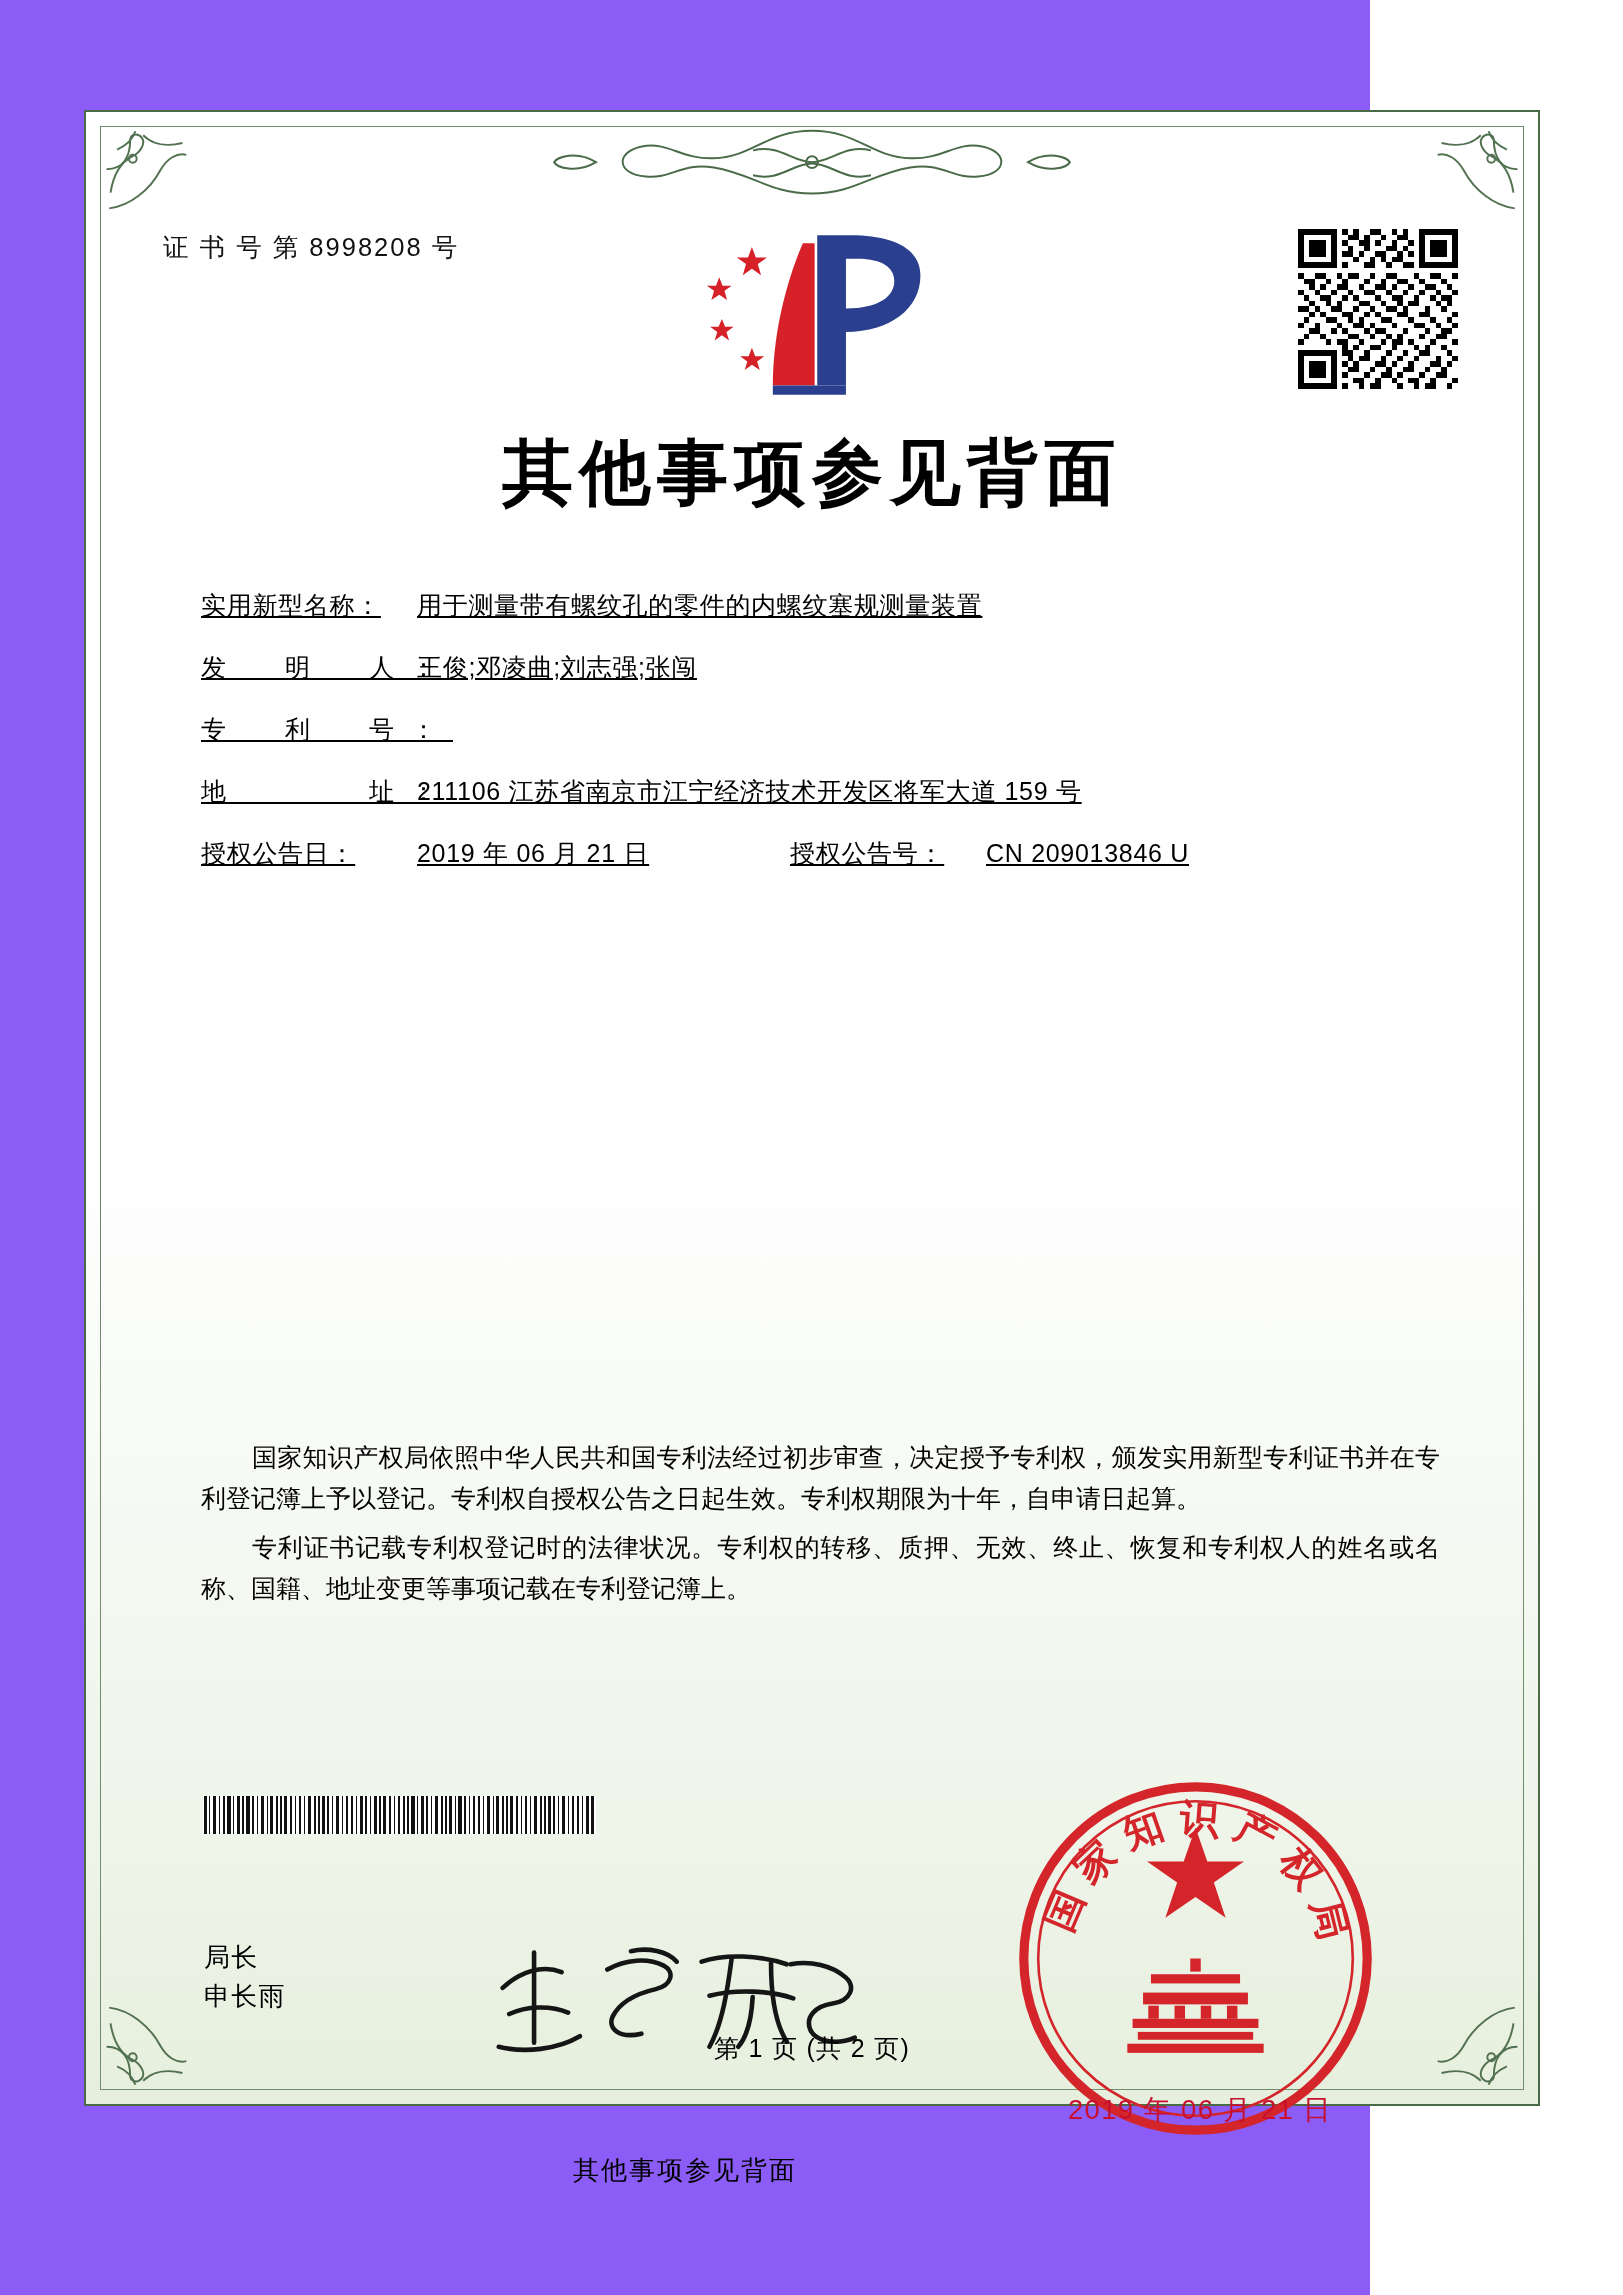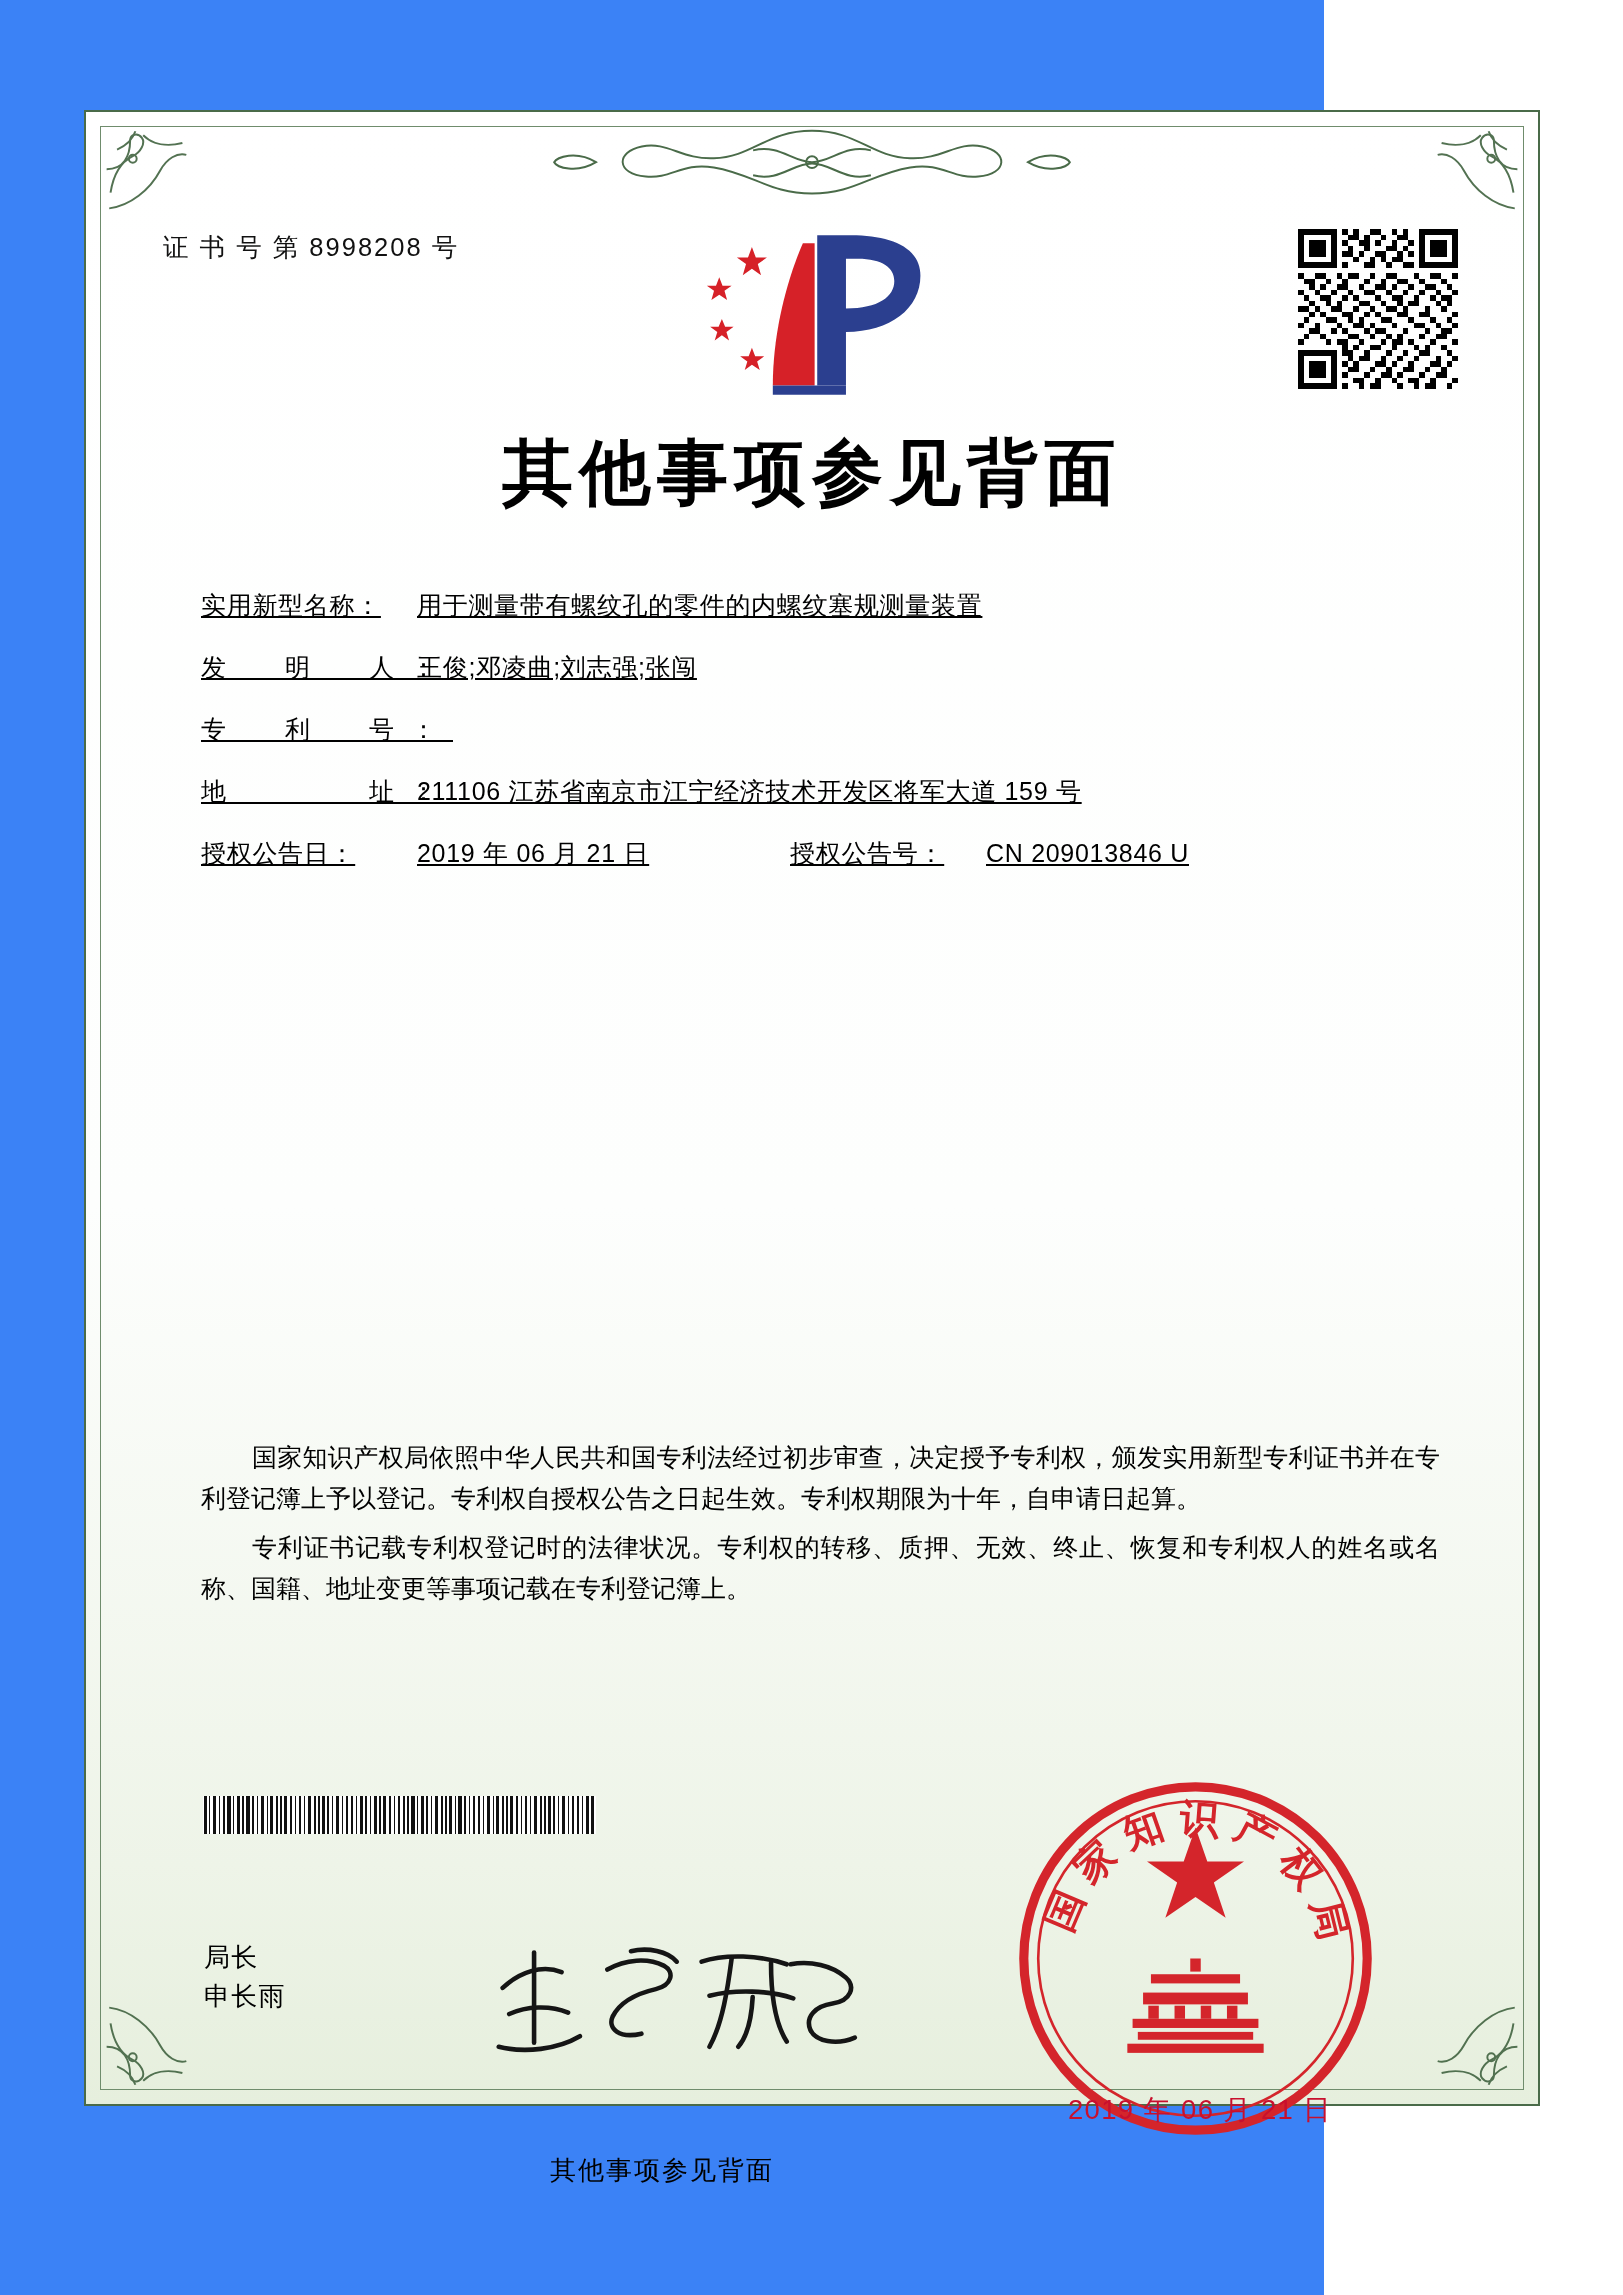--- a/index.html
+++ b/index.html
@@ -13,21 +13,22 @@
     font-family: "Liberation Serif", serif;
     position: relative;
     overflow: hidden;
   }
 
   .page {
     position: absolute;
     left: 0; top: 0;
     width: 1324px;
     height: 2295px;
-    background: #3b82f6;
+    background: #8b5cf6;
+    padding-left: 46px;
   }
 
   
   .cert-frame {
     position: absolute;
     left: 84px;
     top: 110px;
     width: 1456px;
     height: 1996px;
     background: linear-gradient(180deg, #ffffff 0%, #fdfefd 55%, #eef4e8 88%, #e6efdd 100%);
@@ -710,17 +711,18 @@
       <defs>
         <path id="sealArcTop" d="M 140 140 m -96 0 a 96 96 0 1 1 192 0" fill="none"></path>
       </defs>
       <text font-family="'Liberation Sans', sans-serif" font-size="30" font-weight="bold" fill="#d4252b" letter-spacing="10">
         <textPath href="#sealArcTop" startOffset="6%">国家知识产权局</textPath>
       </text>
     </svg>
 
     <div class="seal-date">2019 年 06 月 21 日</div>
 
+    <div class="page-num">第 1 页 (共 2 页)</div>
   </div>
 
   <div class="back-note">其他事项参见背面</div>
 </div>
 
 
 </body></html>

